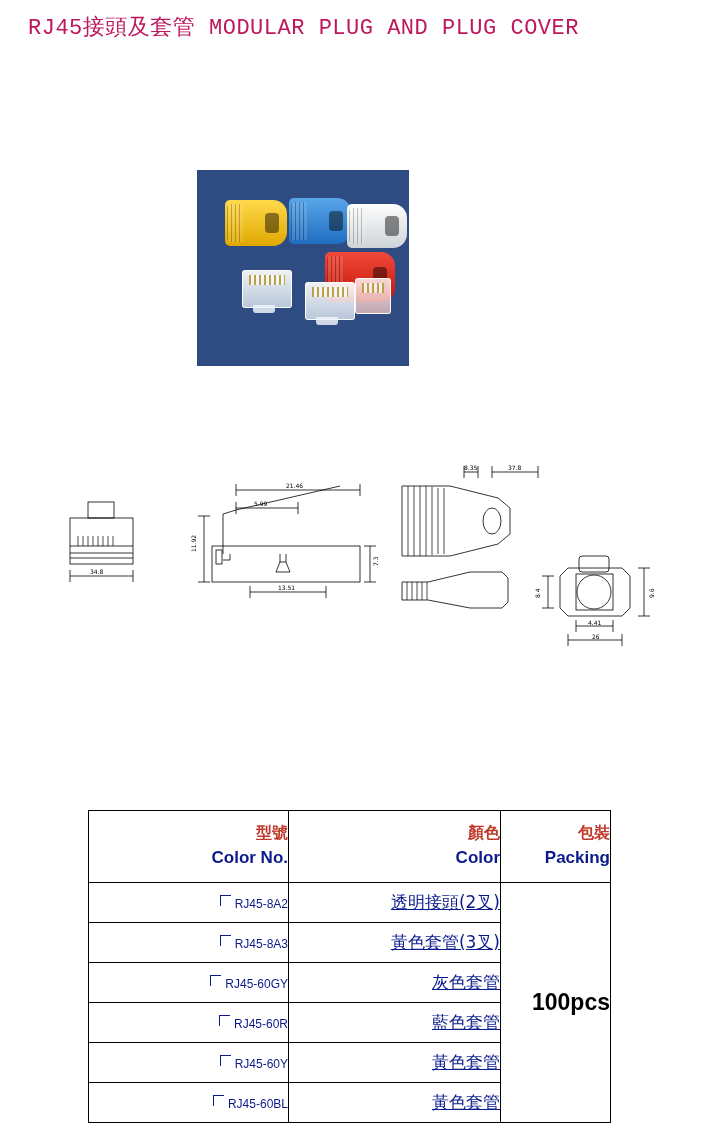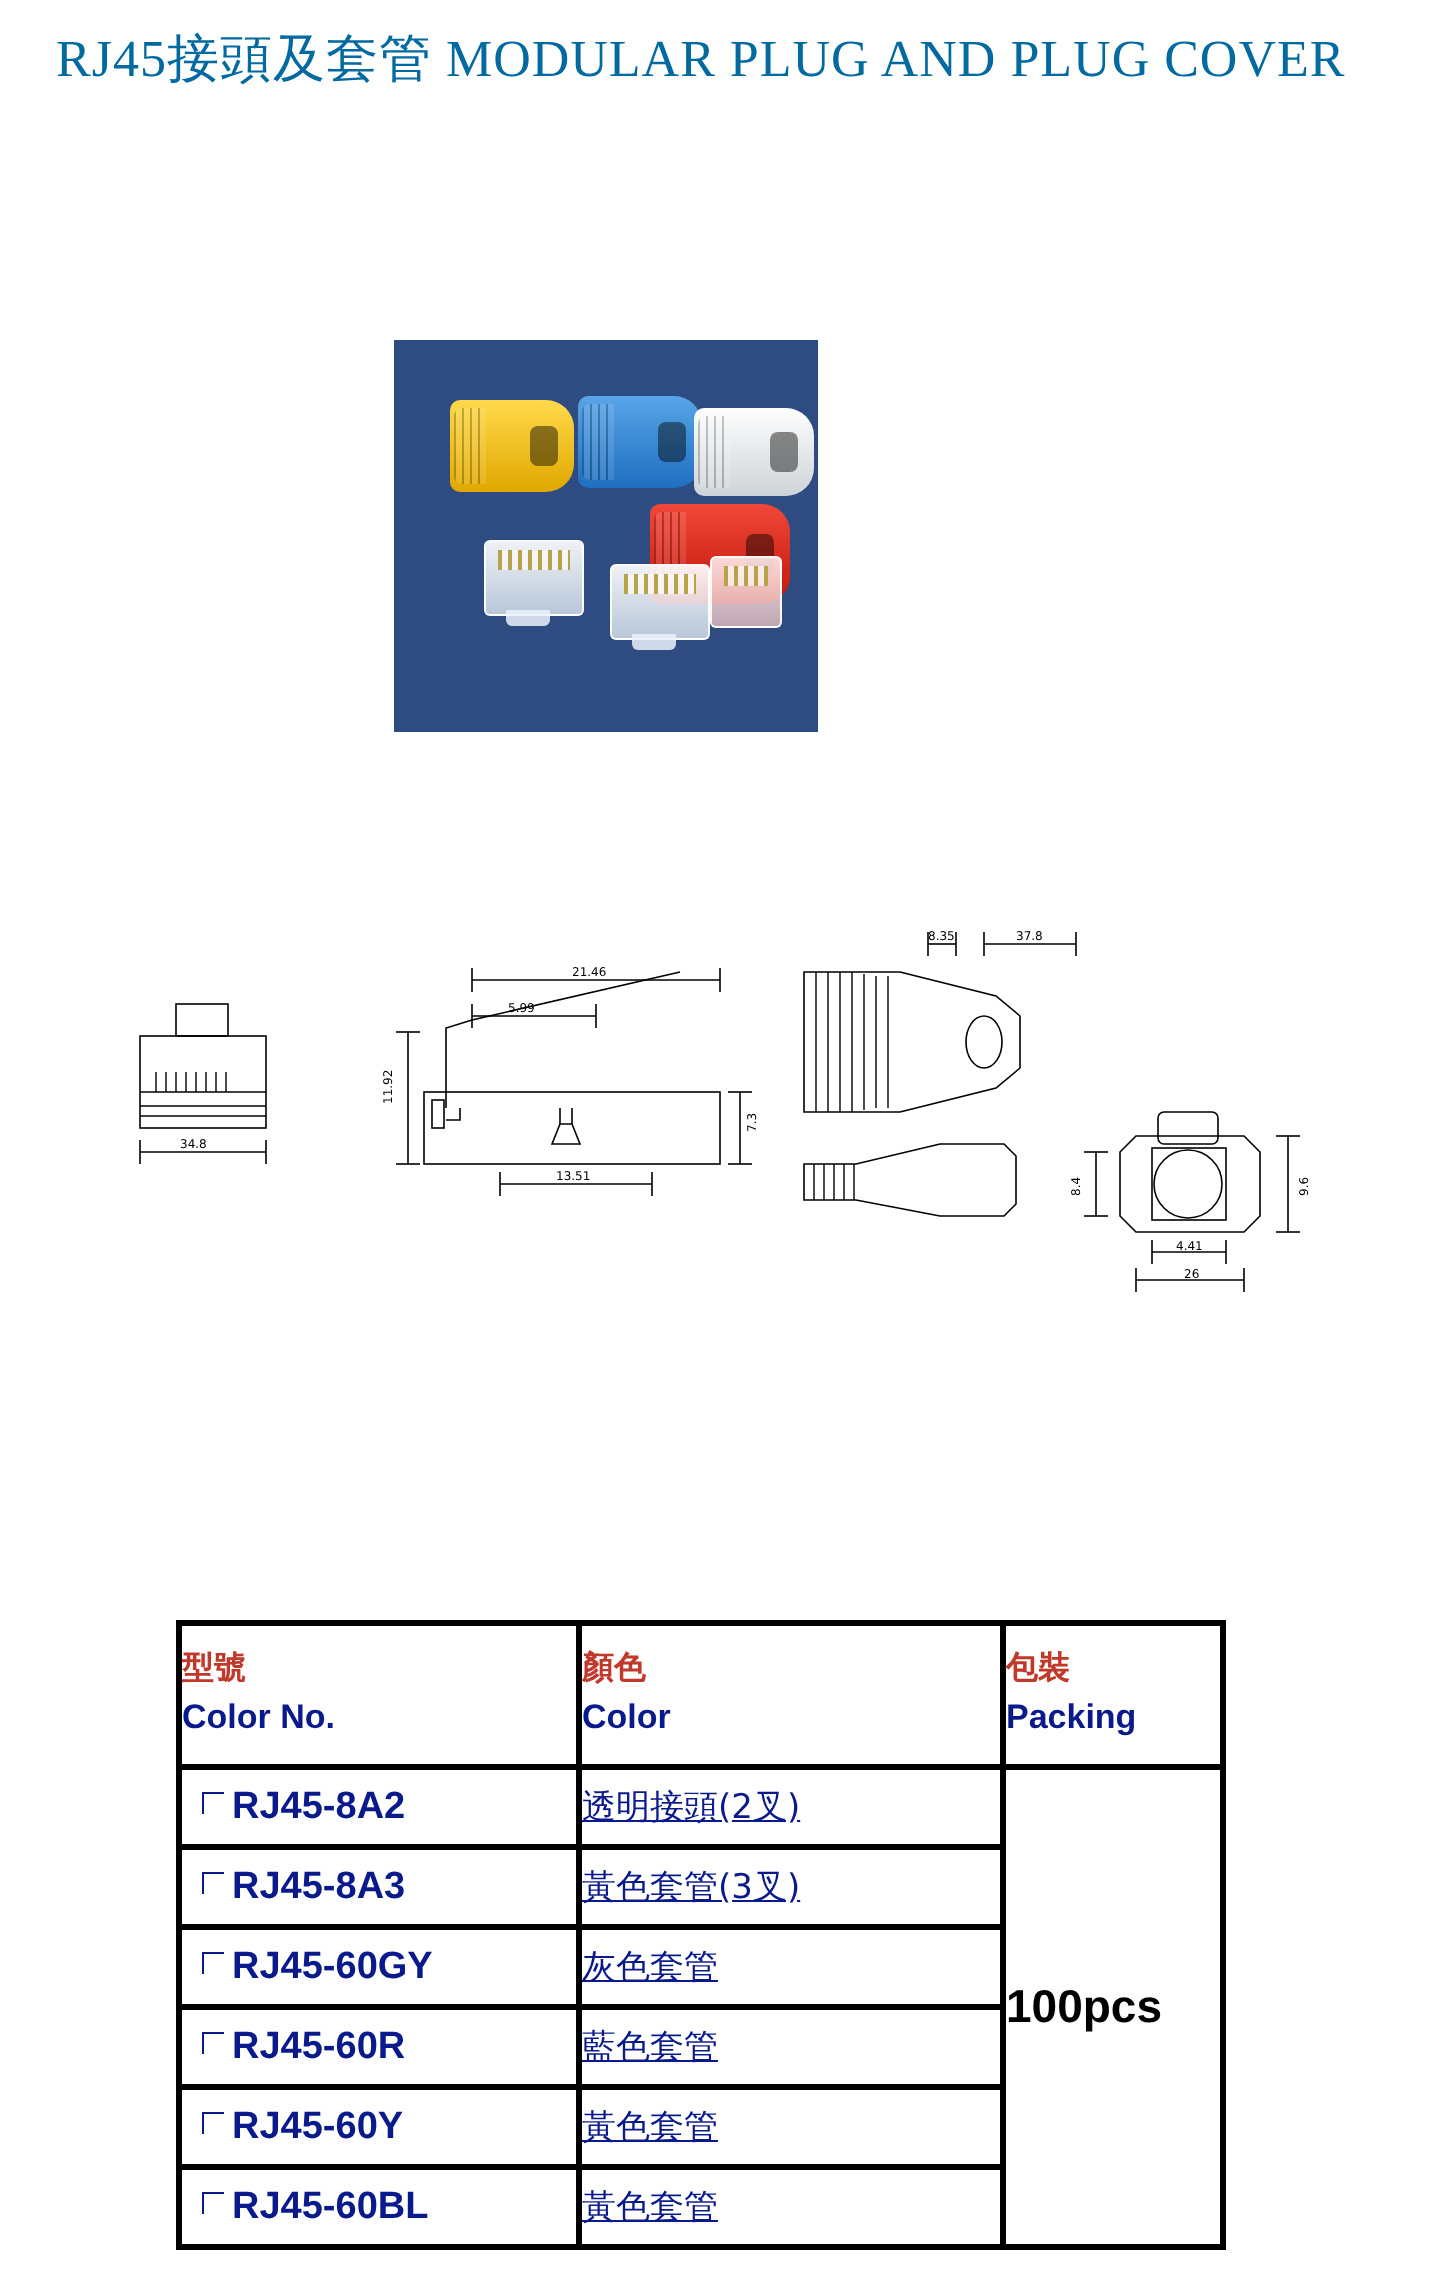--- a/index.html
+++ b/index.html
@@ -14,23 +14,23 @@
     position: relative;
     font-family: "Liberation Sans", sans-serif;
     overflow: hidden;
   }
 
   
   #page-title {
     position: absolute;
     top: 12px;
     left: 28px;
-    font-size: 26px;
-    color: #0369a1;
-    font-family: Liberation Serif, serif;
+    font-size: 22px;
+    color: #be185d;
+    font-family: Liberation Mono, monospace;
     letter-spacing: 0.5px;
     white-space: nowrap;
   }
 
   
   #product-photo {
     position: absolute;
     left: 197px;
     top: 170px;
     width: 212px;
@@ -92,23 +92,23 @@
   
   #spec-table {
     position: absolute;
     left: 88px;
     top: 810px;
     width: 522px;
     border-collapse: collapse;
     table-layout: fixed;
   }
   #spec-table td, #spec-table th {
-    border: 3px solid #000000;
+    border: 1px solid #000000;
     padding: 0;
-    text-align: left;
+    text-align: right;
     vertical-align: middle;
   }
   .hdr-cell {
     height: 72px;
     padding: 5px 0 7px 0 !important;
   }
   .hdr-cn {
     display: block;
     font-size: 16px;
     color: #c0392b;
@@ -118,22 +118,22 @@
   .hdr-en {
     display: block;
     font-size: 17px;
     color: #0a1a8c;
     font-weight: bold;
     line-height: 1.5;
   }
   .item-cell {
     height: 40px;
     color: #0a1a8c;
-    font-size: 19px;
-    font-weight: bold;
+    font-size: 12px;
+    font-weight: normal;
     text-align: left;
     padding-left: 10px !important;
     white-space: nowrap;
   }
   .item-cell .box {
     display: inline-block;
     width: 11px;
     height: 11px;
     border: 1px solid #0a1a8c;
     border-right: none;

